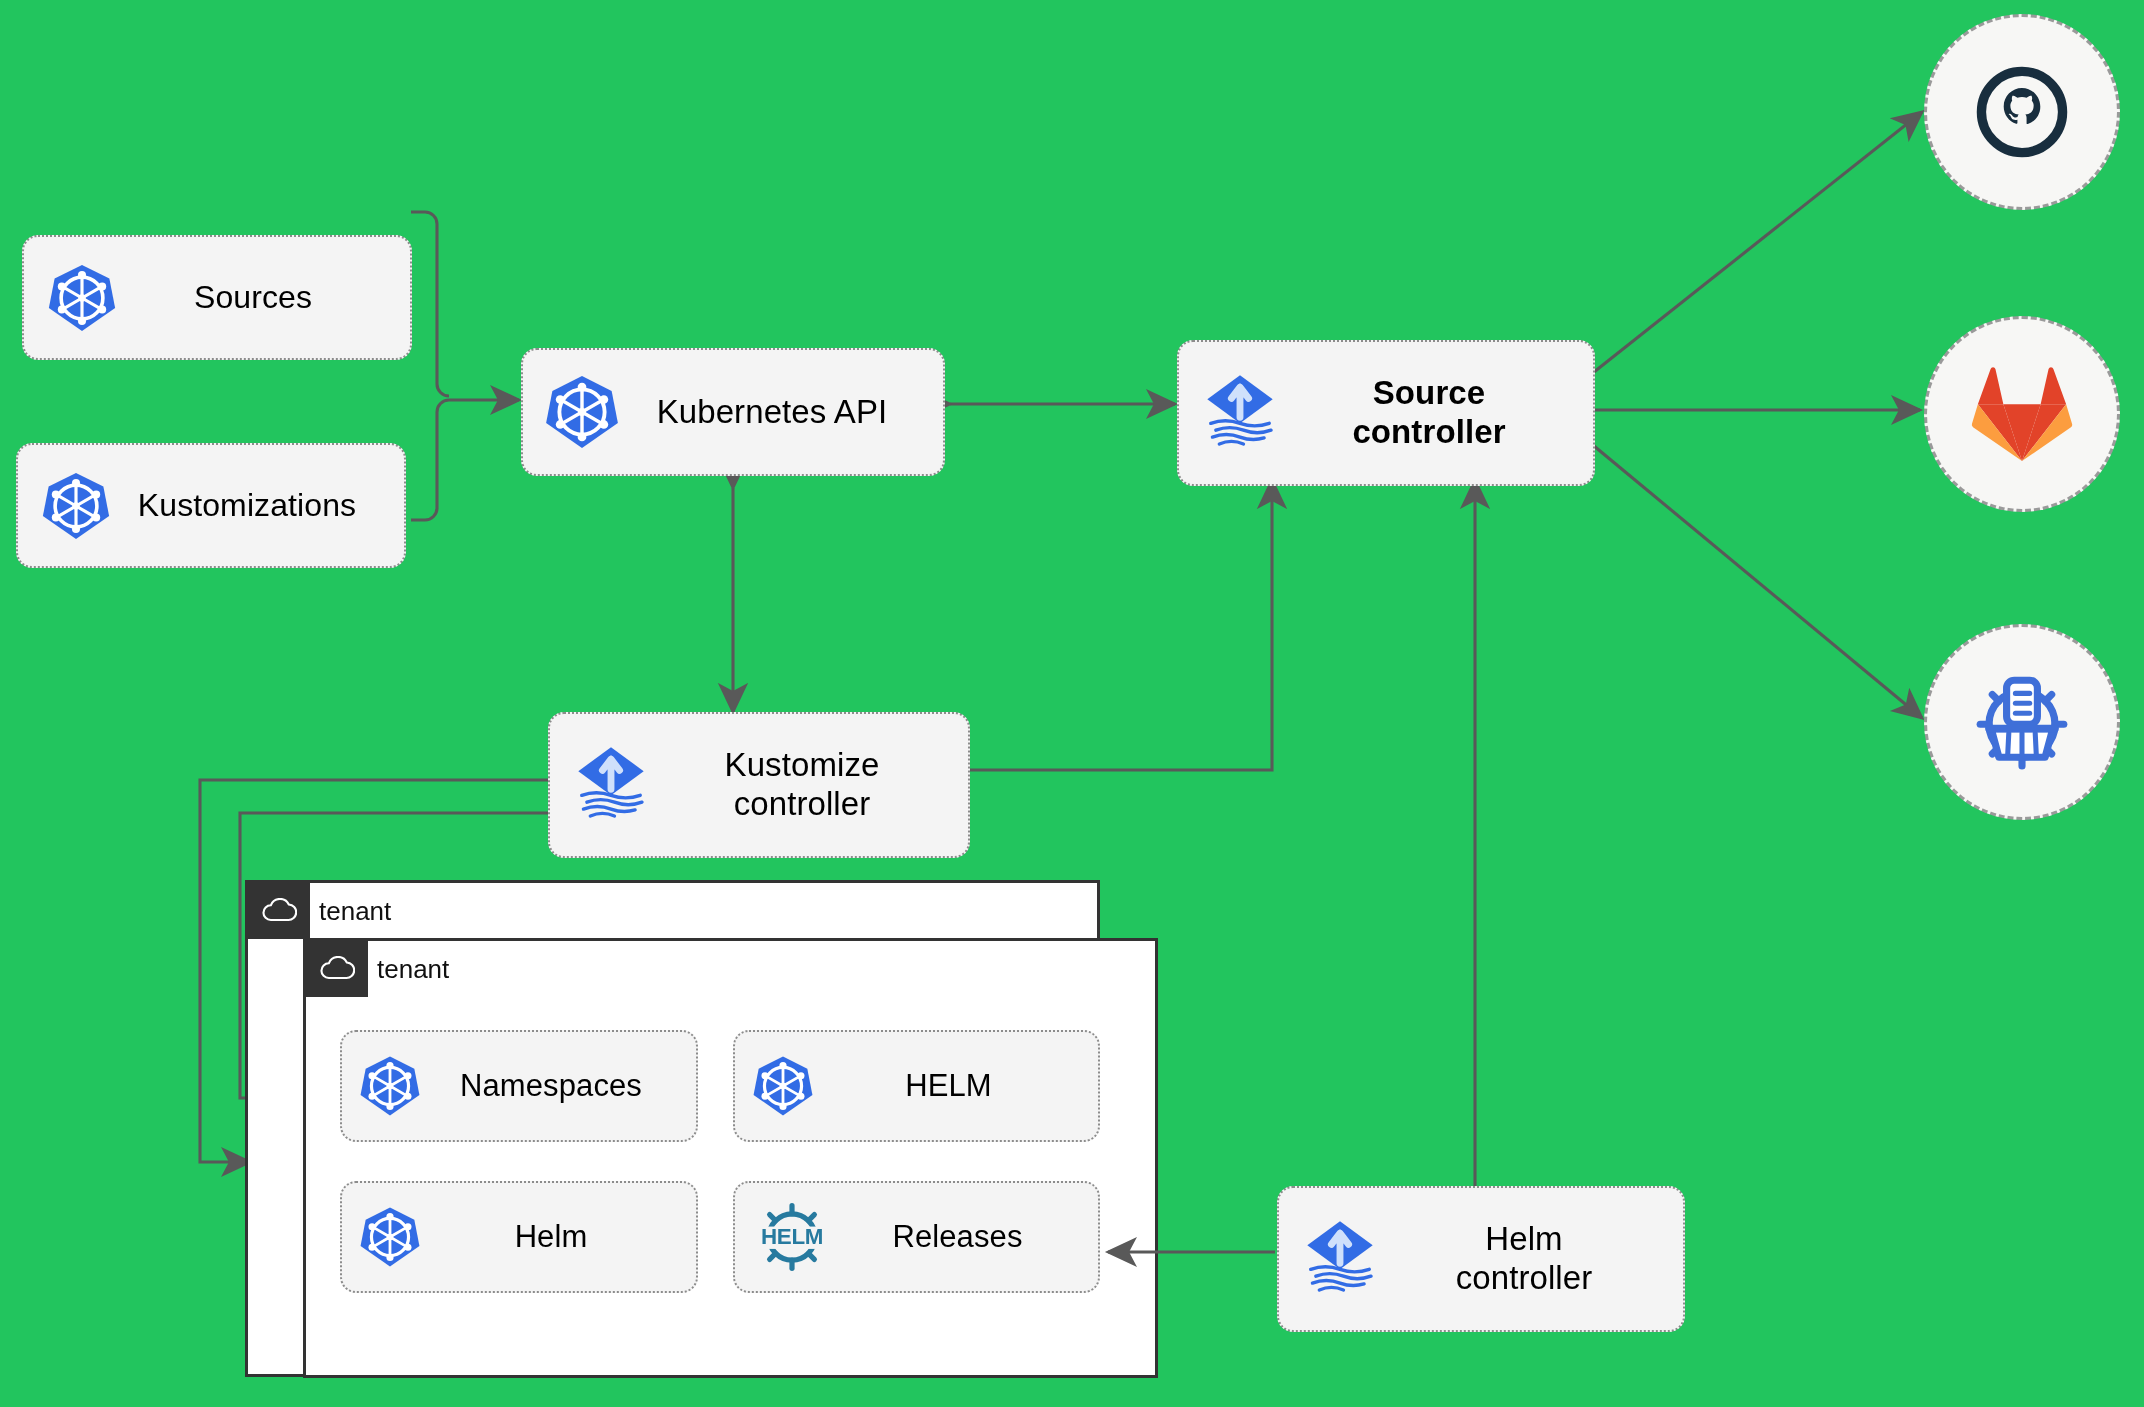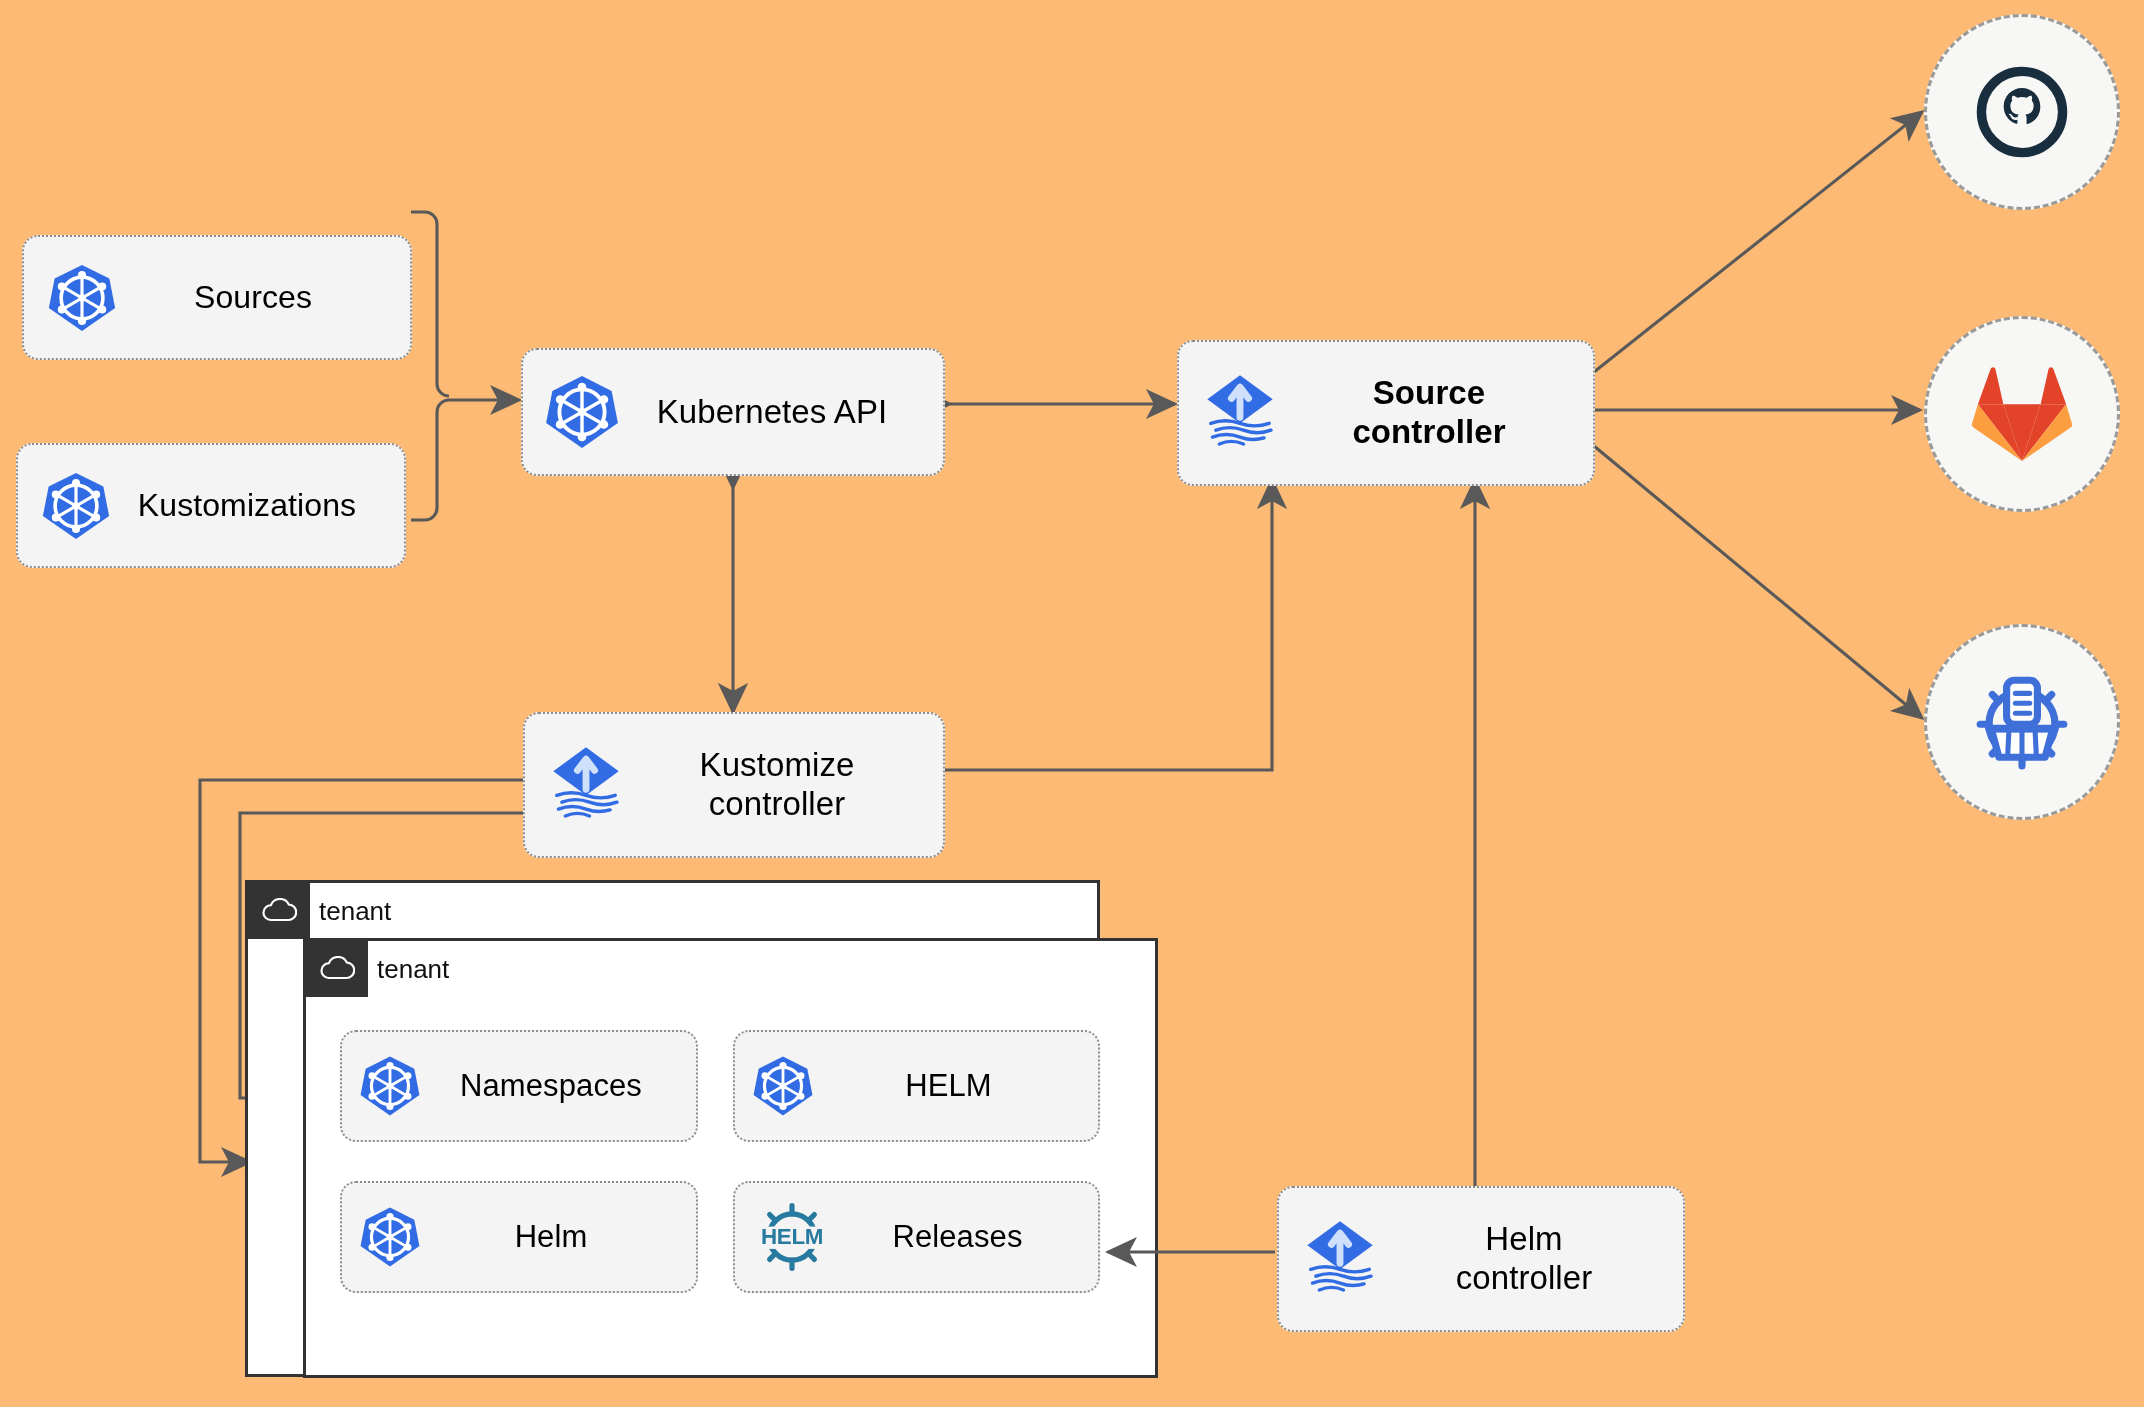--- a/index.html
+++ b/index.html
@@ -1,17 +1,17 @@
 <!DOCTYPE html>
 <html><head>
 <meta charset="utf-8">
 <style>
   html,body{margin:0;padding:0;background:#ffffff;}
   body{font-family:"Liberation Sans",sans-serif;}
-  #stage{position:relative;width:2144px;height:1407px;background:#fdba74;overflow:hidden;}
+  #stage{position:relative;width:2144px;height:1407px;background:#22c55e;overflow:hidden;}
 
   
   .node{
     position:absolute;
     background:#f4f4f4;
     border:2.5px dotted #8c8c8c;
     border-radius:16px;
     box-sizing:border-box;
     display:flex;
     align-items:center;
@@ -186,21 +186,21 @@
           <path d="M22,70 Q38,64 54,70 Q70,76 86,70"></path>
           <path d="M18,78 Q34,72 50,78 Q64,83 78,79"></path>
           <path d="M26,86 Q40,80 54,86"></path>
         </g>
       </svg>
     </span>
     <span class="lbl" style="font-size:33px;font-weight:bold;">Source
 controller</span>
   </div>
 
-  <div class="node" style="left:523px;top:712px;width:422px;height:146px;padding:0 18px;">
+  <div class="node" style="left:548px;top:712px;width:422px;height:146px;padding:0 18px;">
     <span class="ico">
       <svg width="86" height="86" viewBox="0 0 100 100">
         <polygon points="50,6 88,34 50,62 12,34" fill="#326ce5"></polygon>
         <path d="M50,55 L50,24 M50,20 L40,33 M50,20 L60,33" stroke="#cfe0fb" stroke-width="8" stroke-linecap="round" stroke-linejoin="round" fill="none"></path>
         <g stroke="#326ce5" stroke-width="4" stroke-linecap="round" fill="none">
           <path d="M16,62 Q33,56 50,62 Q67,68 84,62"></path>
           <path d="M22,70 Q38,64 54,70 Q70,76 86,70"></path>
           <path d="M18,78 Q34,72 50,78 Q64,83 78,79"></path>
           <path d="M26,86 Q40,80 54,86"></path>
         </g>

